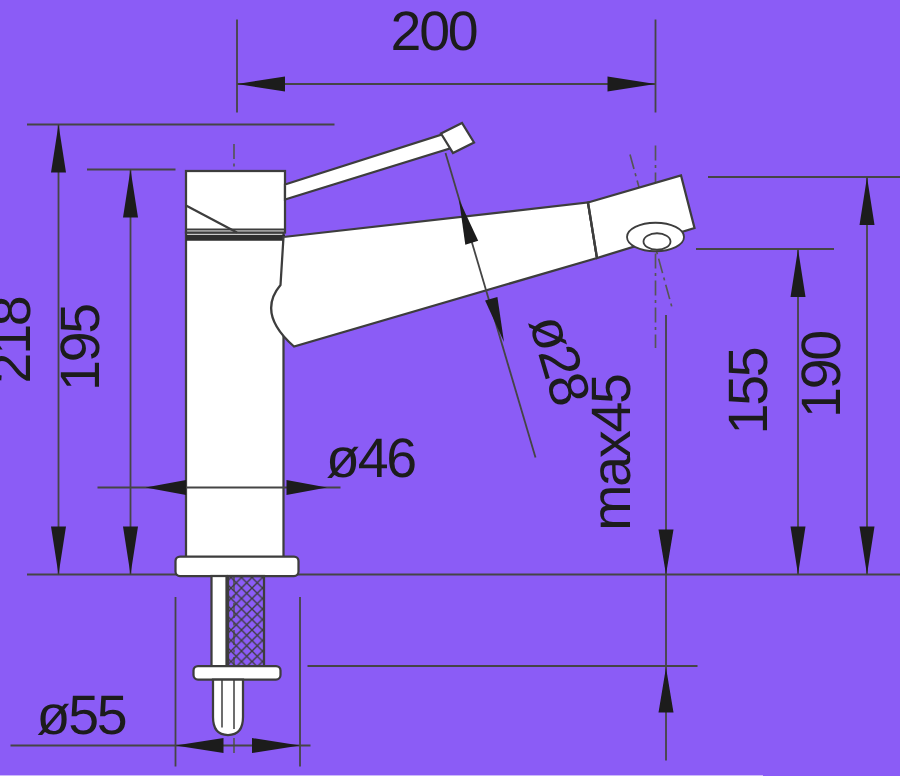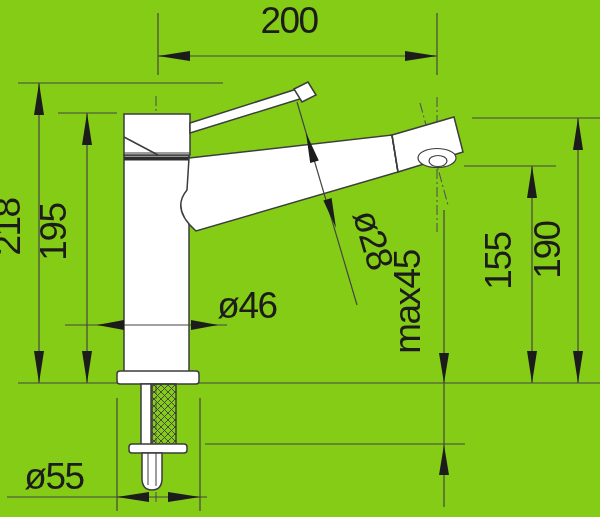--- a/index.html
+++ b/index.html
@@ -1,16 +1,16 @@
 <!DOCTYPE html>
 <html><head>
 <meta charset="utf-8">
 <style>
   html,body{margin:0;padding:0;background:#ffffff;}
-  .stage{position:relative;width:600px;height:517px;background:#84cc16;overflow:hidden;
+  .stage{position:relative;width:600px;height:517px;background:#8b5cf6;overflow:hidden;
          font-family:"Liberation Sans", sans-serif;}
   svg text{font-family:"Liberation Sans", sans-serif;fill:#1c1c1c;letter-spacing:-1.5px;}
   .dim-label{font-size:37px;}
 </style>
 </head>
 <body>
 
 <div class="stage">
 <svg width="600" height="517" viewBox="0 0 600 517">
   <defs>

